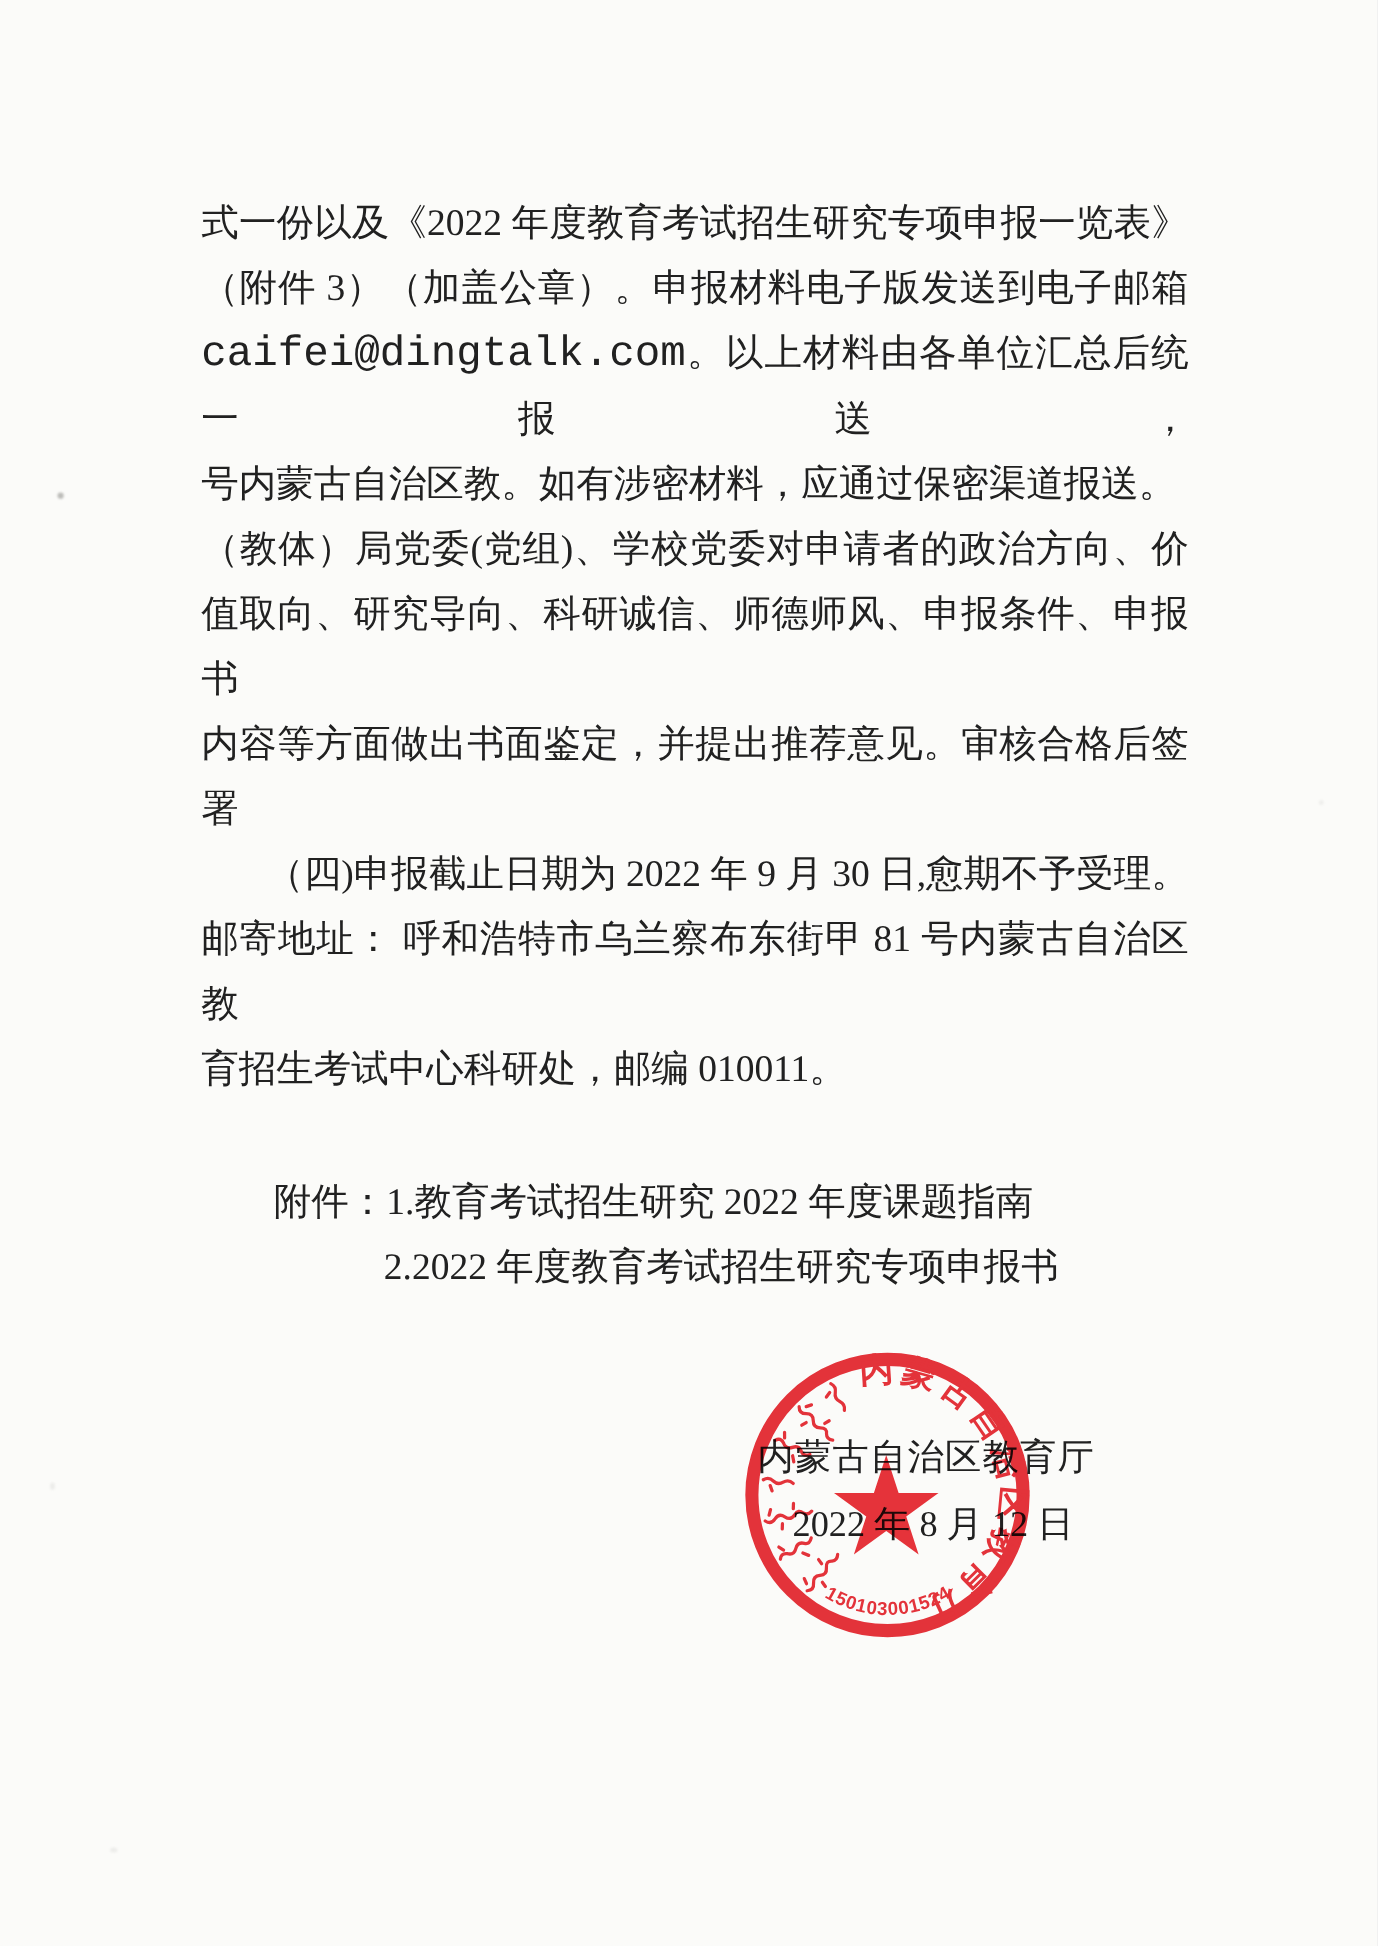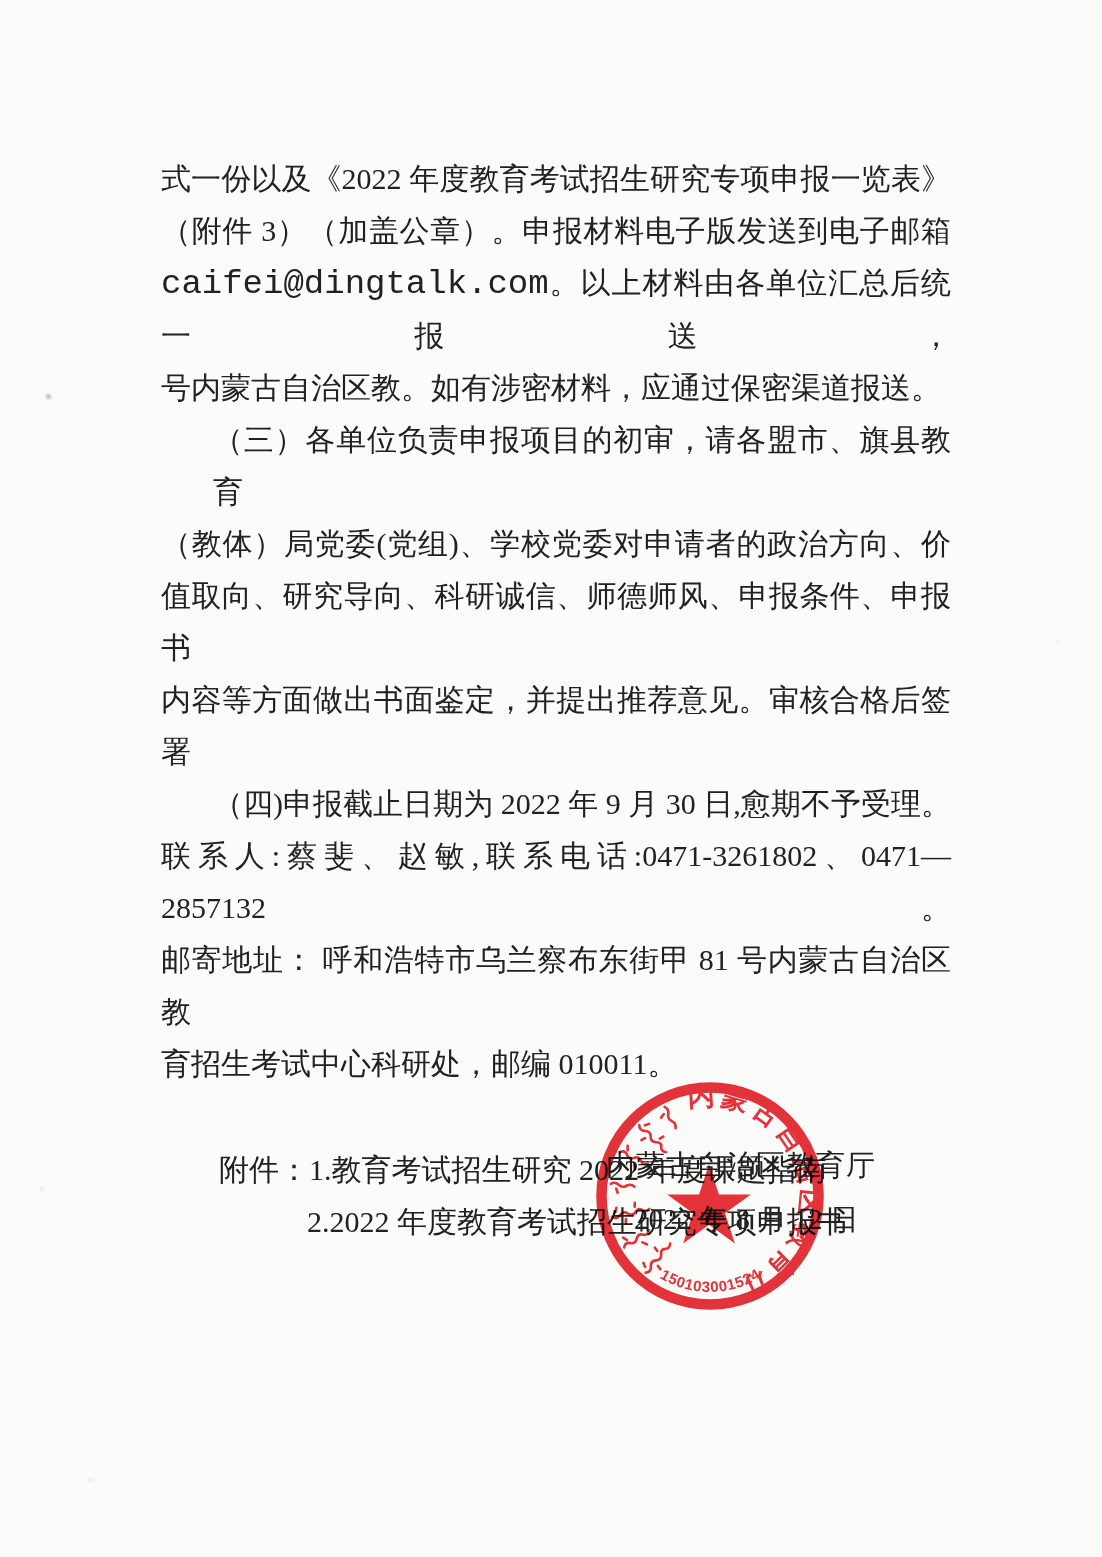--- a/index.html
+++ b/index.html
@@ -45,26 +45,24 @@
 </head>
 <body>
 
 <div class="page">
 
   <main class="body-text">
     <p class="ln just">式一份以及《2022 年度教育考试招生研究专项申报一览表》</p>
     <p class="ln just">（附件 3）（加盖公章）。申报材料电子版发送到电子邮箱</p>
     <p class="ln just"><span class="mono">caifei@dingtalk.com</span><span>。以上材料由各单位汇总后统一报送，</span></p>
     <p class="ln">号内蒙古自治区教。如有涉密材料，应通过保密渠道报送。</p>
-    <p class="ln just ind">（三）各单位负责申报项目的初审，请各盟市、旗县教育</p>
     <p class="ln just">（教体）局党委(党组)、学校党委对申请者的政治方向、价</p>
     <p class="ln just">值取向、研究导向、科研诚信、师德师风、申报条件、申报书</p>
     <p class="ln just">内容等方面做出书面鉴定，并提出推荐意见。审核合格后签署</p>
     <p class="ln just ind">（四)申报截止日期为 2022 年 9 月 30 日,愈期不予受理。</p>
-    <p class="ln just">联系人:蔡斐、赵敏,联系电话:0471-3261802、0471—2857132。</p>
     <p class="ln just">邮寄地址： 呼和浩特市乌兰察布东街甲 81 号内蒙古自治区教</p>
     <p class="ln">育招生考试中心科研处，邮编 010011。</p>
     <p class="ln gap pad58">附件：1.教育考试招生研究 2022 年度课题指南</p>
     <p class="ln pad146">2.2022 年度教育考试招生研究专项申报书</p>
   </main>
 
   <div class="sig-org">内蒙古自治区教育厅</div>
   <div class="sig-date">2022 年 8 月 12 日</div>
 
   <svg class="seal" viewBox="0 0 240 240" aria-hidden="true">

